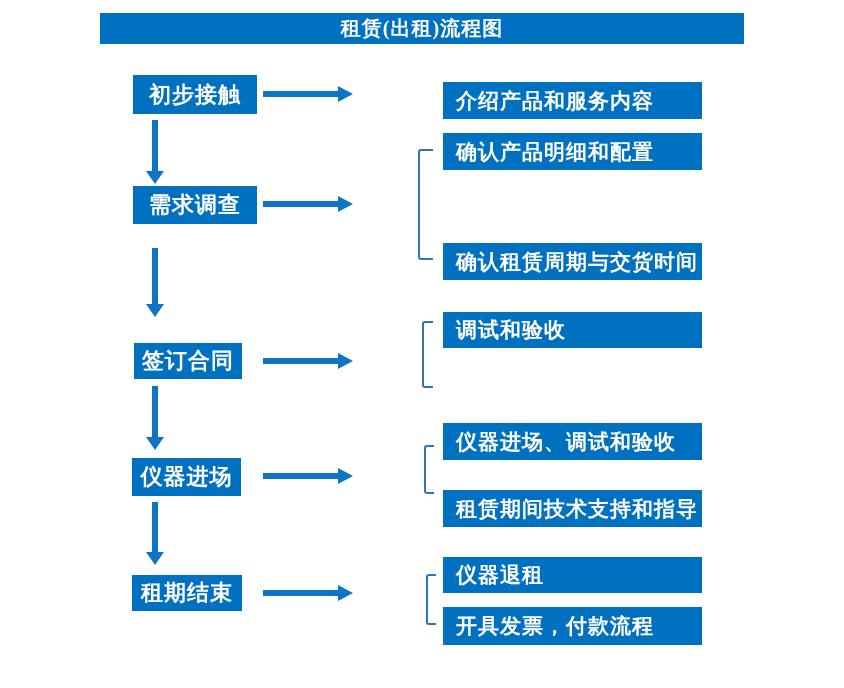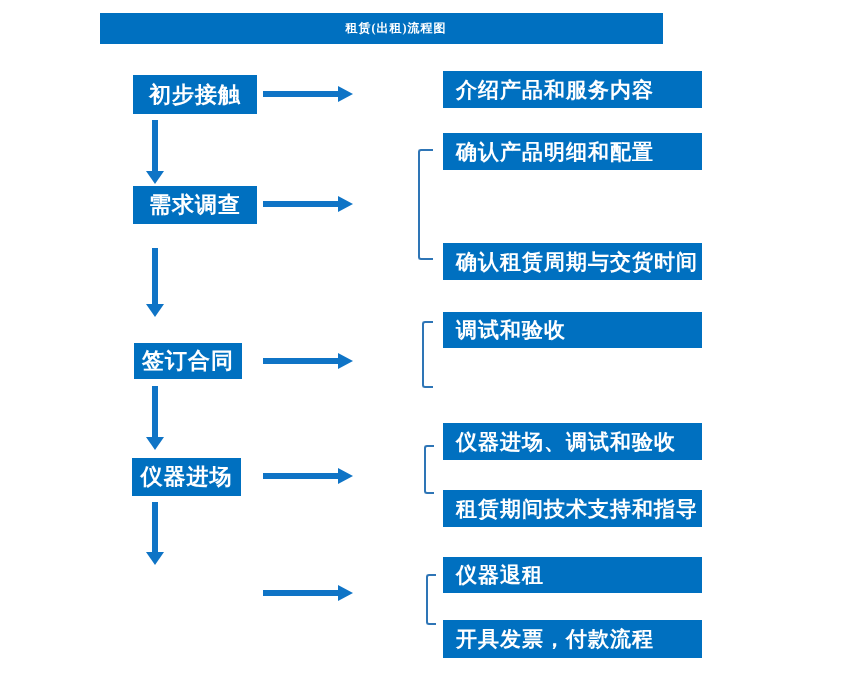--- a/index.html
+++ b/index.html
@@ -11,26 +11,25 @@
   }
   html,body{margin:0;padding:0;background:var(--background);}
   .canvas{
     position:relative;
     width:844px;height:688px;
     background:var(--background);
     overflow:hidden;
     font-family:"Liberation Serif","DejaVu Serif",serif;
   }
   .title-bar{
-    position:absolute;left:100px;top:13px;width:534px;height:31px;
+    position:absolute;left:100px;top:13px;width:644px;height:31px;
     background:var(--box);color:var(--text);
-    font-size:12px;font-weight:bold;
+    font-size:20px;font-weight:bold;
     display:flex;align-items:center;justify-content:center;
     letter-spacing:1px;
-    padding-left:29px;
   }
   .lbox{
     position:absolute;
     background:var(--box);color:var(--text);
     font-size:22px;font-weight:bold;letter-spacing:1px;
     display:flex;align-items:center;justify-content:center;
     white-space:nowrap;
     margin-left:32px;
   }
   .rbox{
@@ -61,20 +60,21 @@
 <body>
 
 <div class="canvas">
 
   <div class="title-bar">租赁(出租)流程图</div>
 
   <div class="lbox" style="left:101px;top:75px;width:124px;height:39px">初步接触</div>
   <div class="lbox" style="left:101px;top:186px;width:124px;height:38px">需求调查</div>
   <div class="lbox" style="left:102px;top:343px;width:108px;height:36px">签订合同</div>
   <div class="lbox" style="left:100px;top:458px;width:109px;height:38px">仪器进场</div>
+  <div class="lbox" style="left:100px;top:575px;width:110px;height:36px">租期结束</div>
 
   <div class="varrow" style="left:146px;top:120px;height:64px">
     <span class="shaft"></span>
     <span class="head"></span>
   </div>
   <div class="varrow" style="left:146px;top:248px;height:69px">
     <span class="shaft"></span>
     <span class="head"></span>
   </div>
   <div class="varrow" style="left:146px;top:386px;height:64px">
@@ -105,22 +105,22 @@
   <div class="harrow" style="left:263px;top:585px">
     <span class="shaft"></span>
     <span class="head"></span>
   </div>
 
   <div class="bracket" style="left:418px;top:149px;width:15px;height:111px"></div>
   <div class="bracket" style="left:422px;top:321px;width:11px;height:67px"></div>
   <div class="bracket" style="left:424px;top:445px;width:10px;height:49px"></div>
   <div class="bracket" style="left:426px;top:574px;width:10px;height:51px"></div>
 
-  <div class="rbox" style="top:71px;height:37px">介绍产品和服务内容</div>
+  <div class="rbox" style="top:82px;height:37px">介绍产品和服务内容</div>
   <div class="rbox" style="top:133px;height:37px">确认产品明细和配置</div>
   <div class="rbox" style="top:243px;height:37px">确认租赁周期与交货时间</div>
   <div class="rbox" style="top:312px;height:36px">调试和验收</div>
   <div class="rbox" style="top:423px;height:37px">仪器进场、调试和验收</div>
   <div class="rbox" style="top:490px;height:37px">租赁期间技术支持和指导</div>
   <div class="rbox" style="top:557px;height:36px">仪器退租</div>
-  <div class="rbox" style="top:620px;height:38px">开具发票，付款流程</div>
+  <div class="rbox" style="top:607px;height:38px">开具发票，付款流程</div>
 
 </div>
 
 </body></html>

